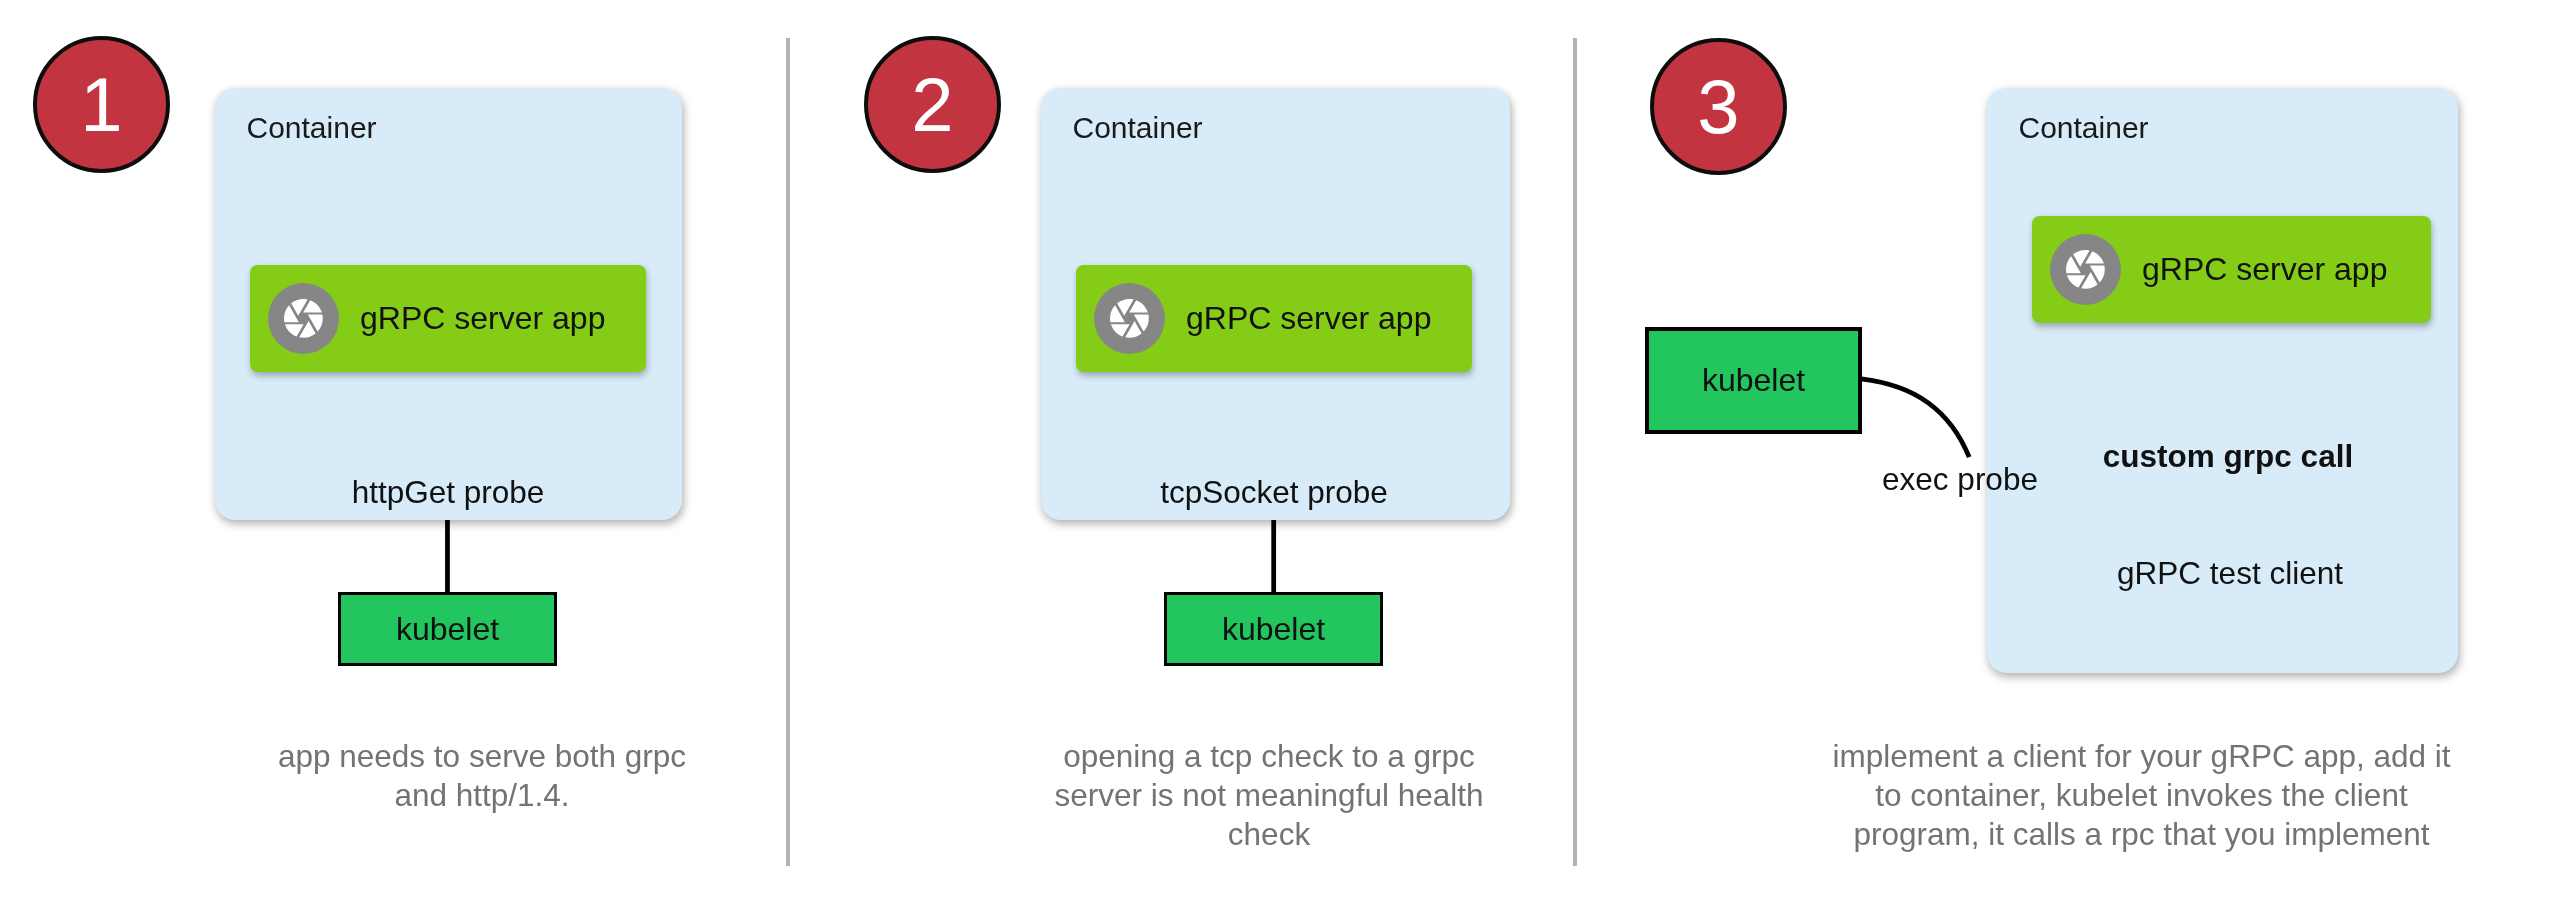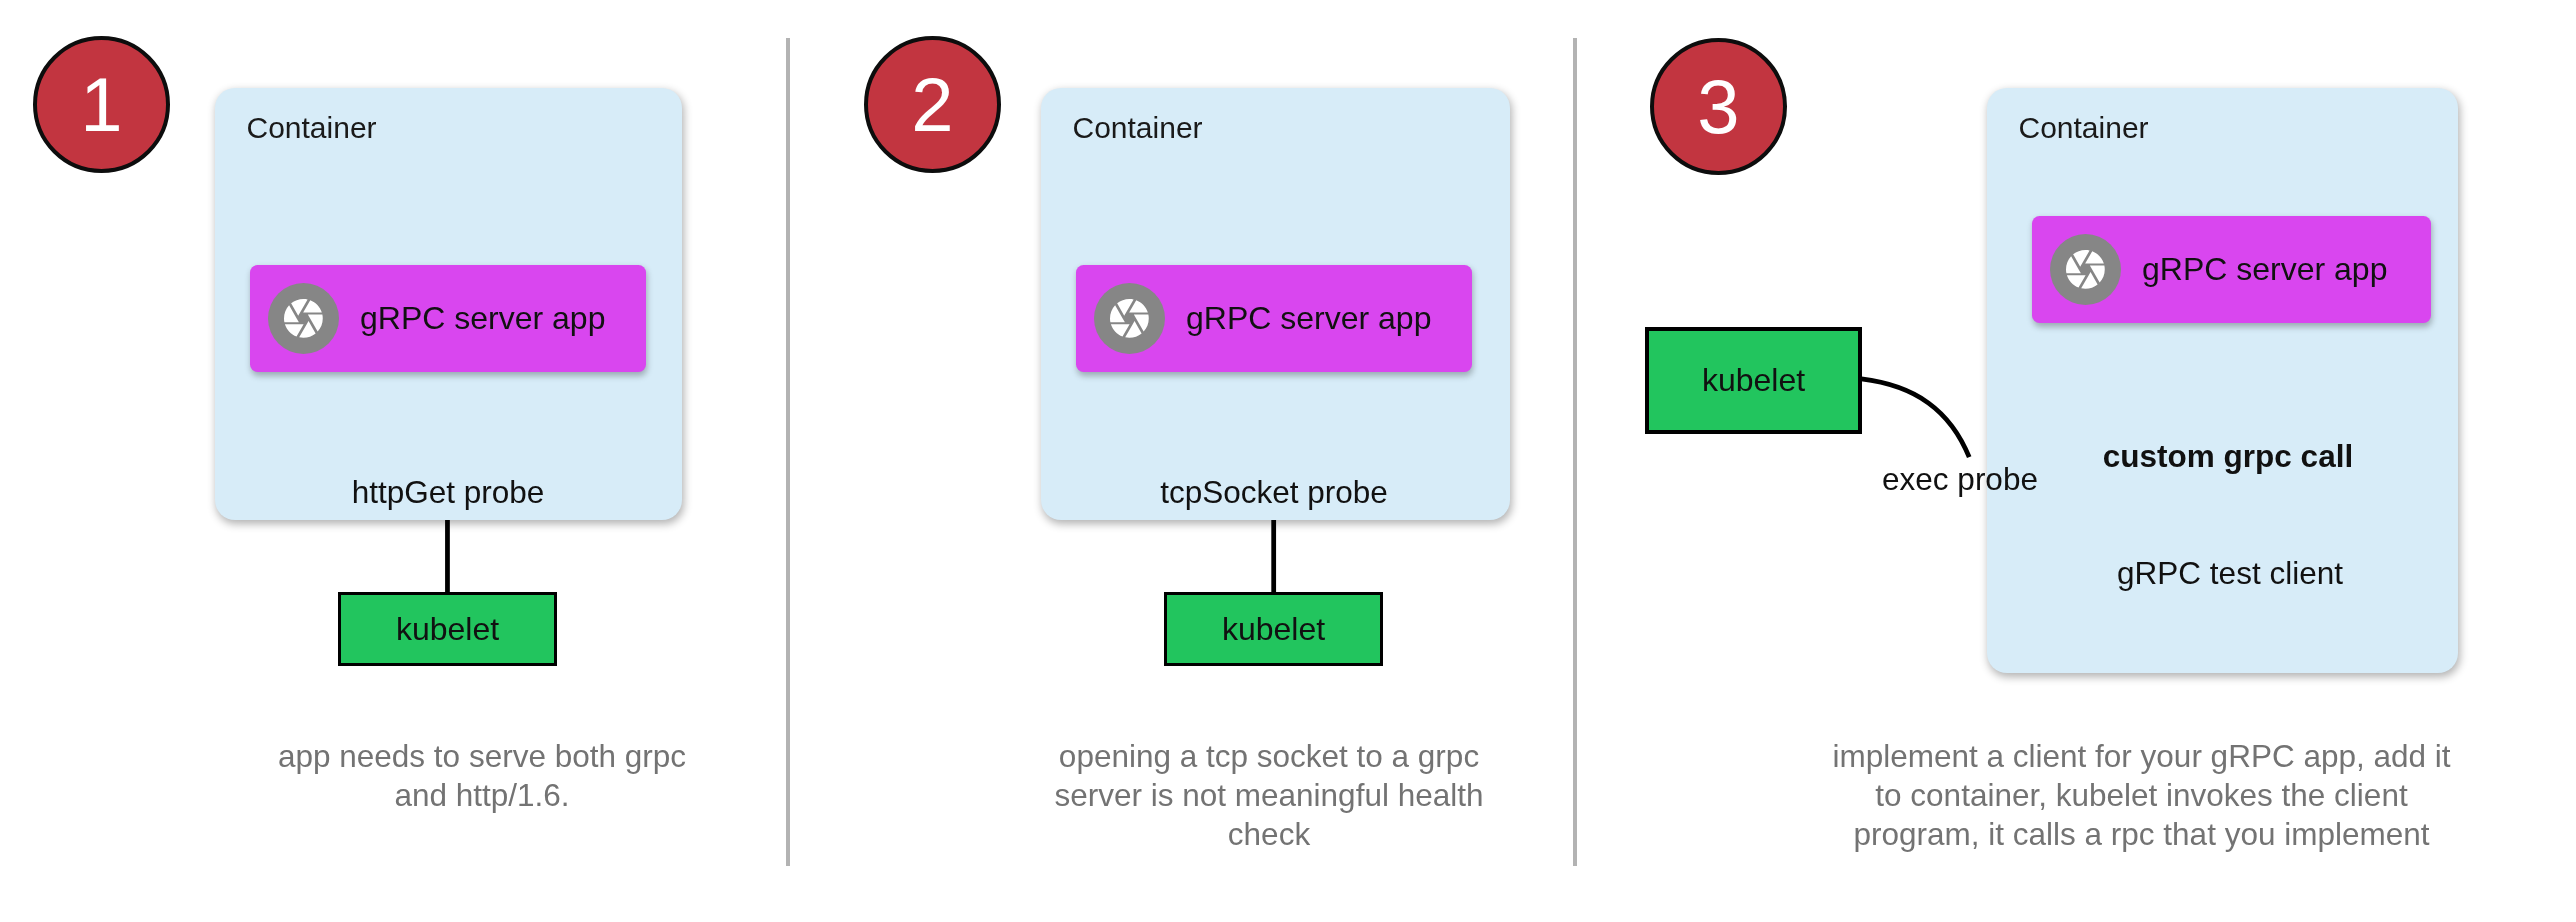--- a/index.html
+++ b/index.html
@@ -24,21 +24,21 @@
 
   .container-box{
     position:absolute;background:var(--container-blue);border-radius:20px;
     box-shadow:1.9px 3.8px 8.6px rgba(0,0,0,.30);
   }
   .container-label{
     position:absolute;left:31.5px;top:23px;font-size:30px;color:#1a1a1a;
   }
 
   .app-box{
-    position:absolute;background:#d946ef;border-radius:7.6px;
+    position:absolute;background:#84cc16;border-radius:7.6px;
     box-shadow:1px 3.8px 6.7px rgba(0,0,0,.28);
   }
   .app-icon{position:absolute;left:18px;top:18px;width:71px;height:71px;}
   .app-label{
     position:absolute;left:110px;top:0;bottom:0;
     display:flex;align-items:center;font-size:32px;white-space:nowrap;
   }
 
   .kubelet-box{
     position:absolute;background:#22c55e;border:3.8px solid #000;
@@ -114,21 +114,21 @@
   <div class="text-label" style="left:257px;top:474px;width:382px;">
     <b>httpGet</b><span class="rest"> probe</span>
   </div>
 
   <div class="kubelet-box" style="left:338px;top:592px;width:219px;height:74px;">
     <span>kubelet</span>
   </div>
 
   <div class="caption" style="left:215px;top:737px;width:534px;">
     <div>app needs to serve both grpc</div>
-    <div>and http/1.6.</div>
+    <div>and http/1.4.</div>
   </div>
 
   <div class="badge" style="left:864px;top:36px;">
     <span>2</span>
   </div>
 
   <div class="container-box" style="left:1041px;top:88px;width:469px;height:432px;">
     <div class="container-label">Container</div>
   </div>
 
@@ -142,21 +142,21 @@
 
   <div class="text-label" style="left:1083px;top:474px;width:382px;">
     <b>tcpSocket</b><span class="rest"> probe</span>
   </div>
 
   <div class="kubelet-box" style="left:1164px;top:592px;width:219px;height:74px;">
     <span>kubelet</span>
   </div>
 
   <div class="caption" style="left:1002px;top:737px;width:534px;">
-    <div>opening a tcp socket to a grpc</div>
+    <div>opening a tcp check to a grpc</div>
     <div>server is not meaningful health</div>
     <div>check</div>
   </div>
 
   <div class="badge" style="left:1650px;top:38px;">
     <span>3</span>
   </div>
 
   <div class="container-box" style="left:1987px;top:88px;width:471px;height:585px;">
     <div class="container-label">Container</div>

